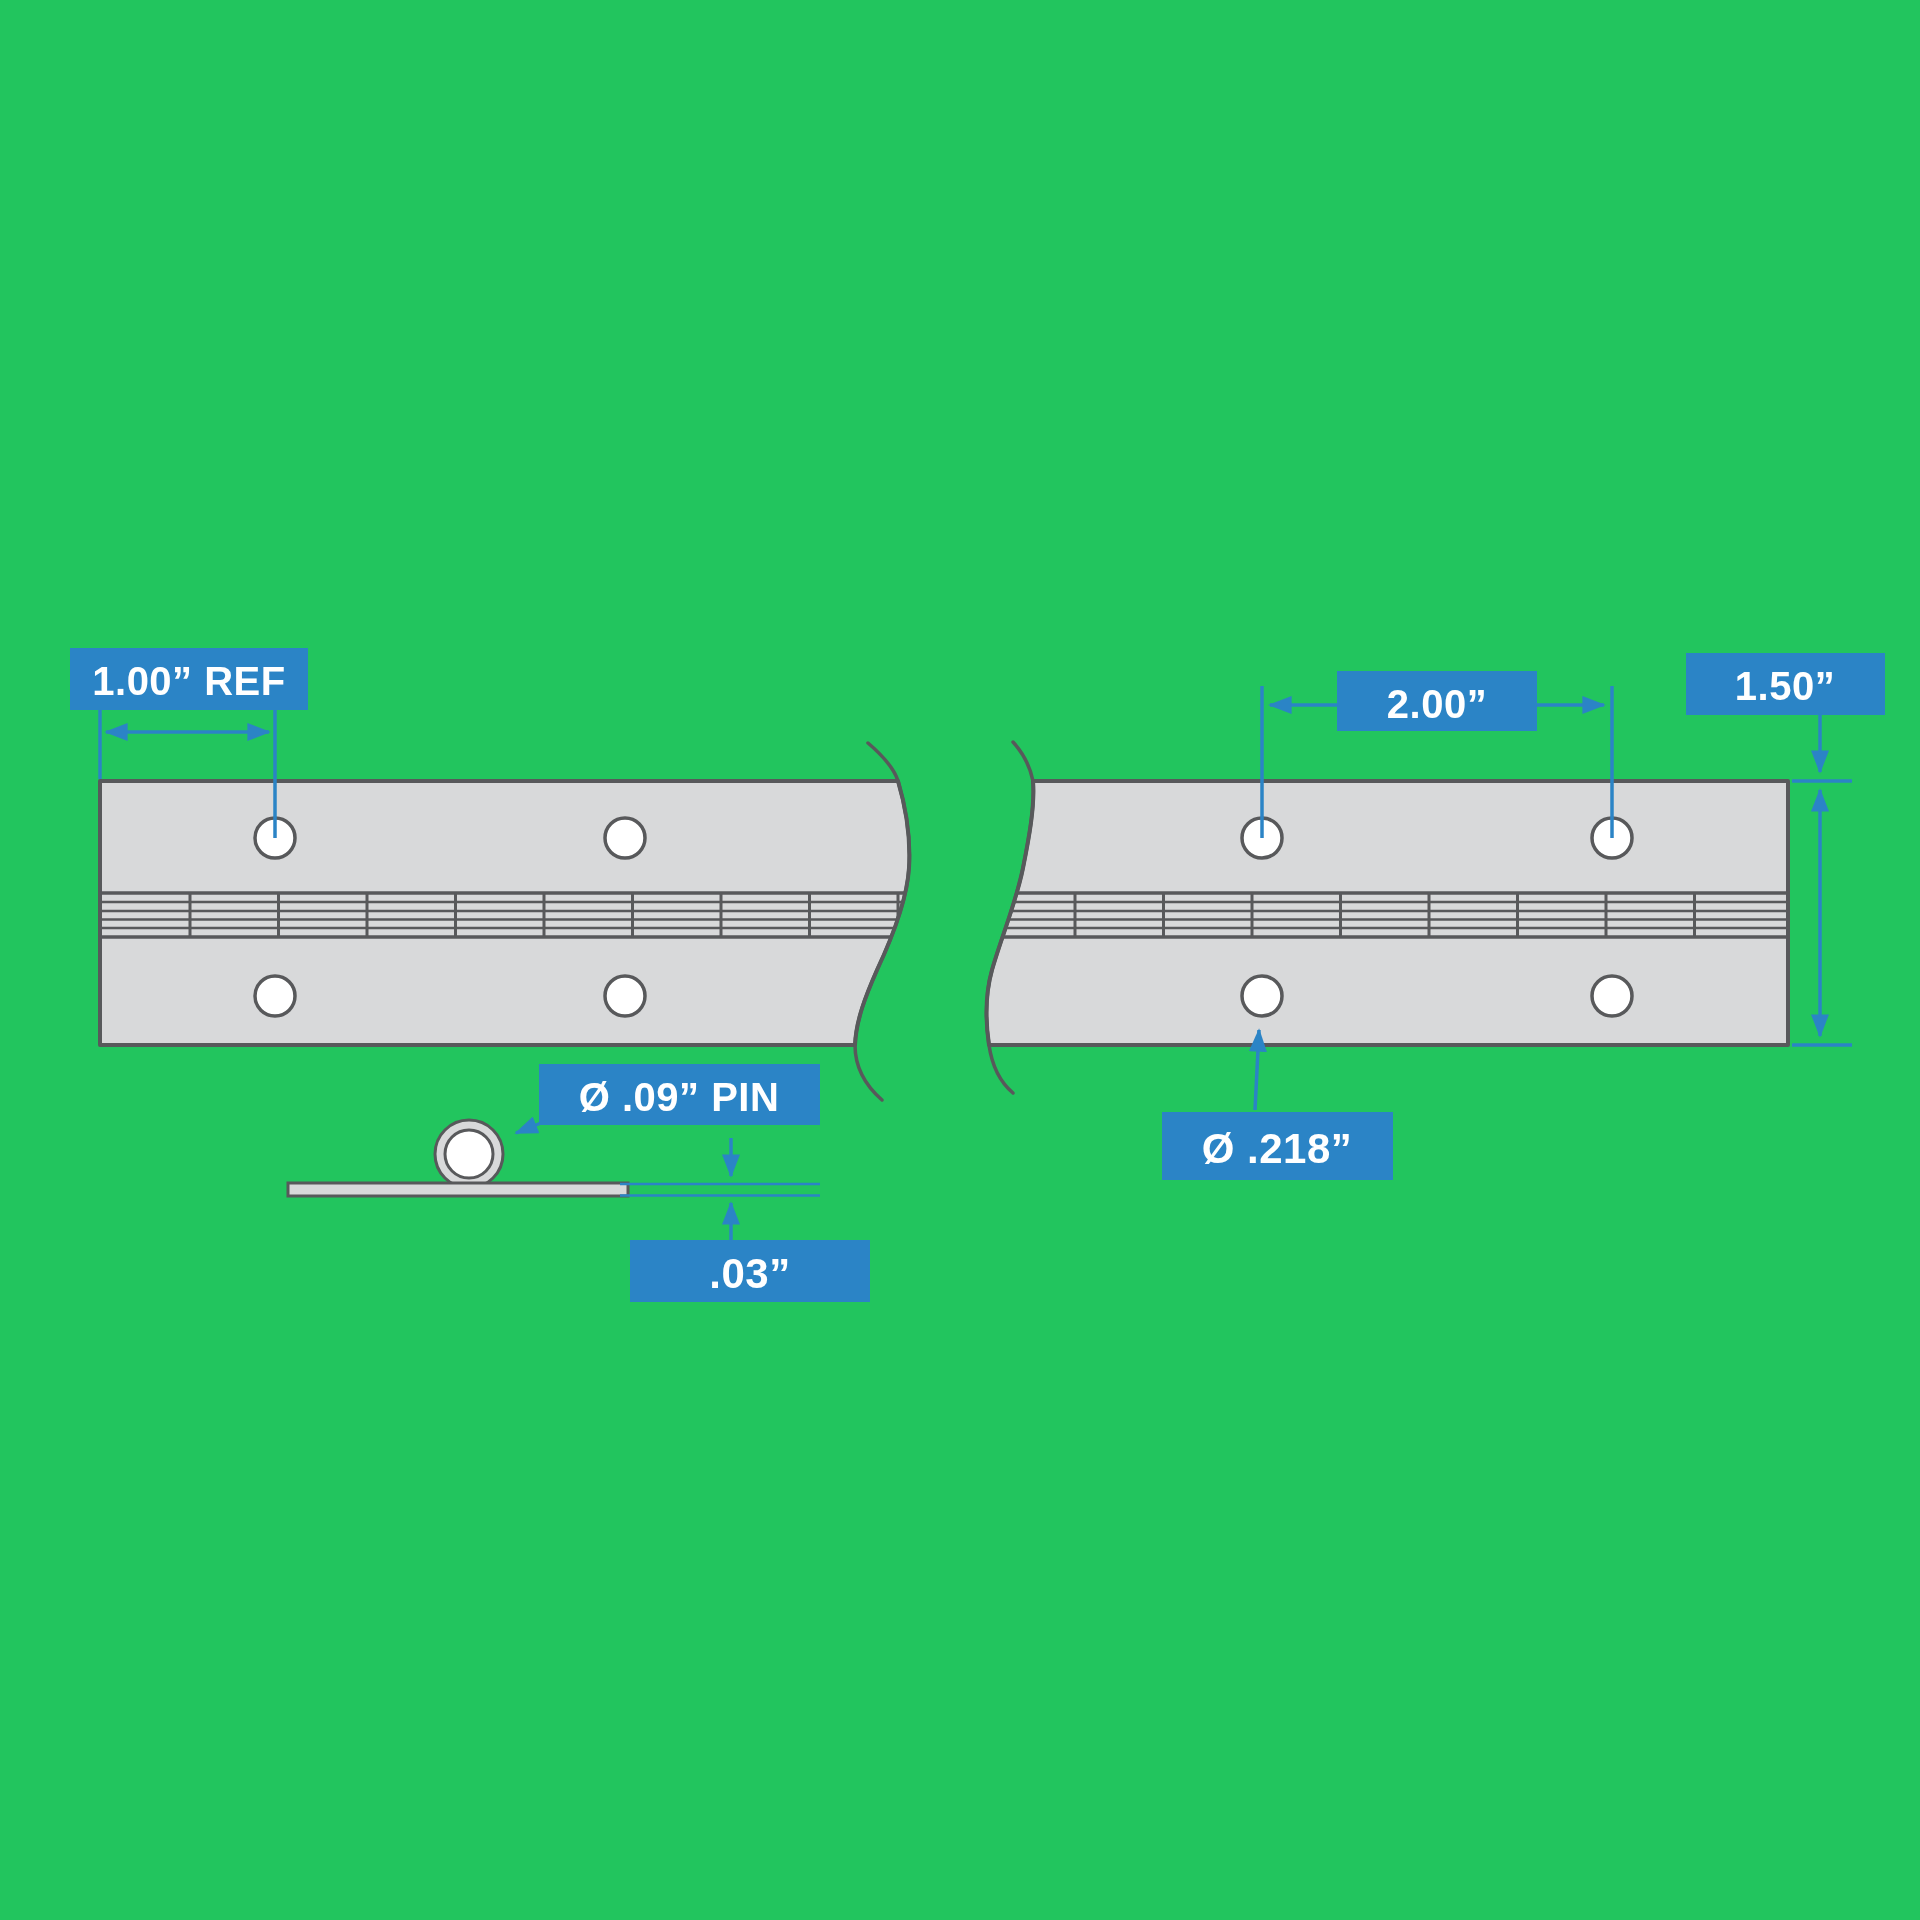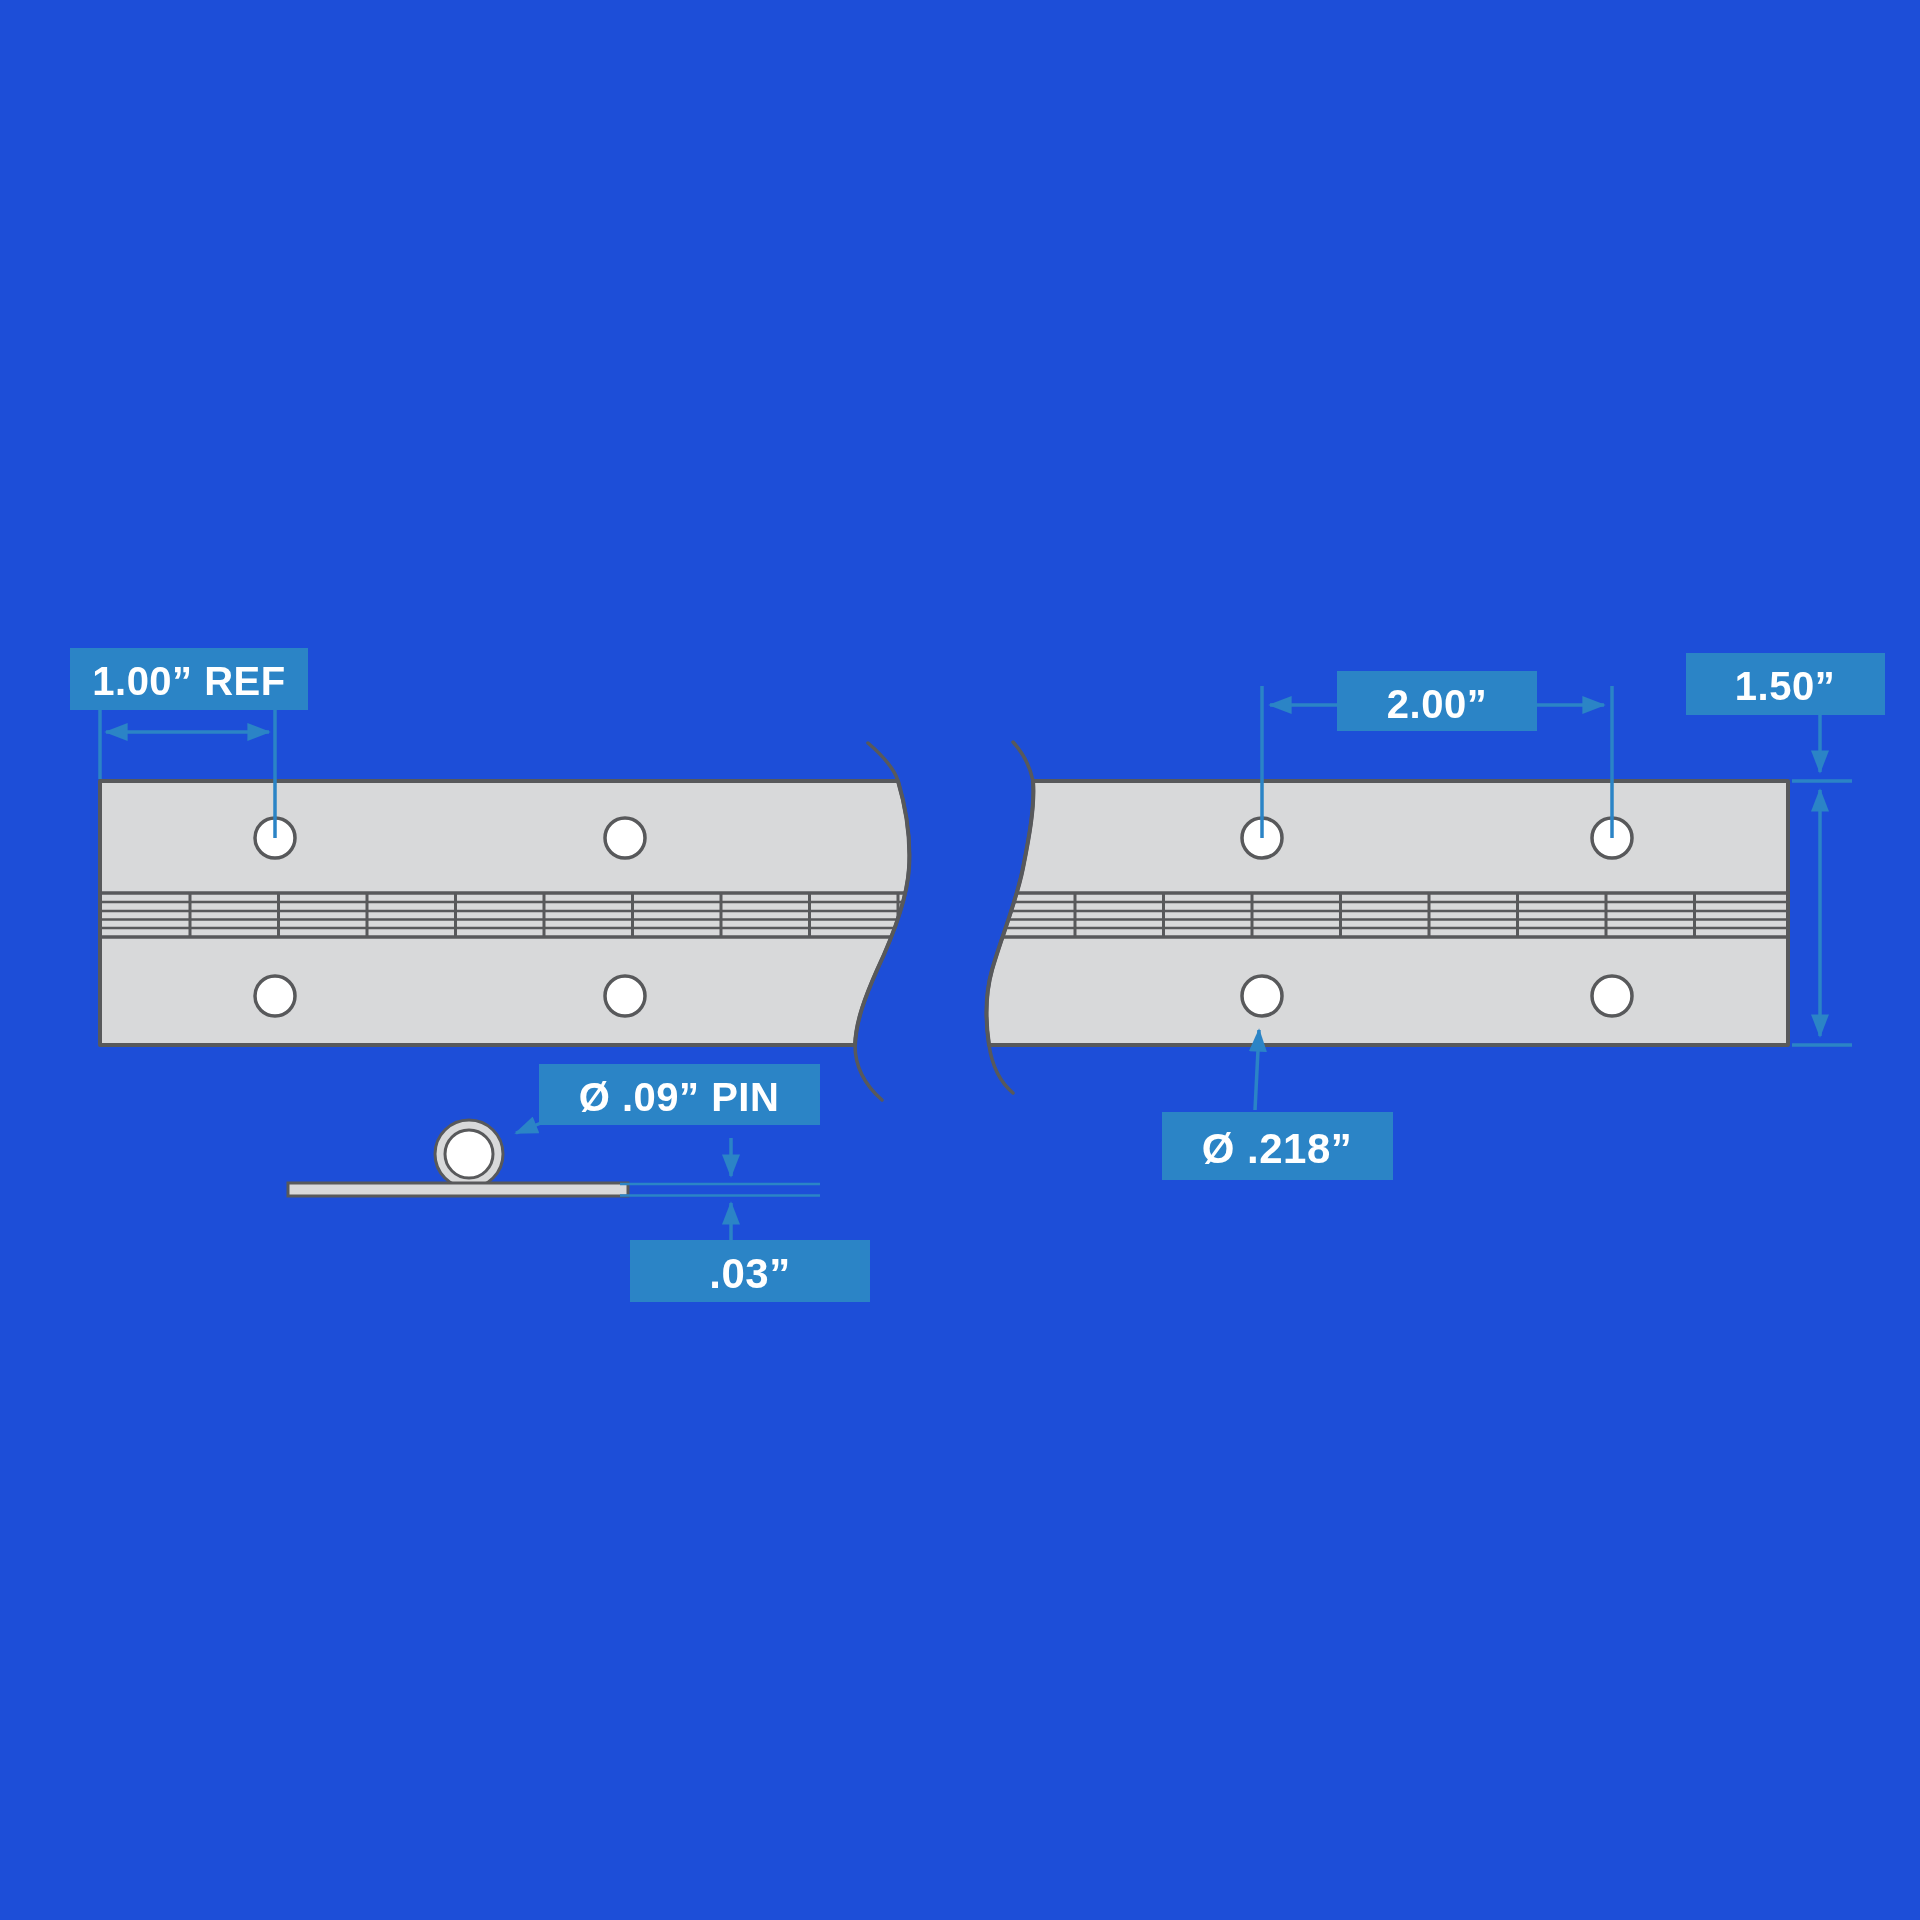--- a/index.html
+++ b/index.html
@@ -7,21 +7,21 @@
     padding: 0;
     background: #ffffff;
     width: 1920px;
     height: 1920px;
     font-family: "Liberation Sans", sans-serif;
   }
   .stage {
     position: relative;
     width: 1920px;
     height: 1920px;
-    background: #1d4ed8;
+    background: #22c55e;
     overflow: hidden;
   }
   svg { display: block; }
   .dim-label-text {
     font-family: "Liberation Sans", "DejaVu Sans", sans-serif;
     font-weight: bold;
     fill: #ffffff;
     text-anchor: middle;
     letter-spacing: 0.5px;
   }

